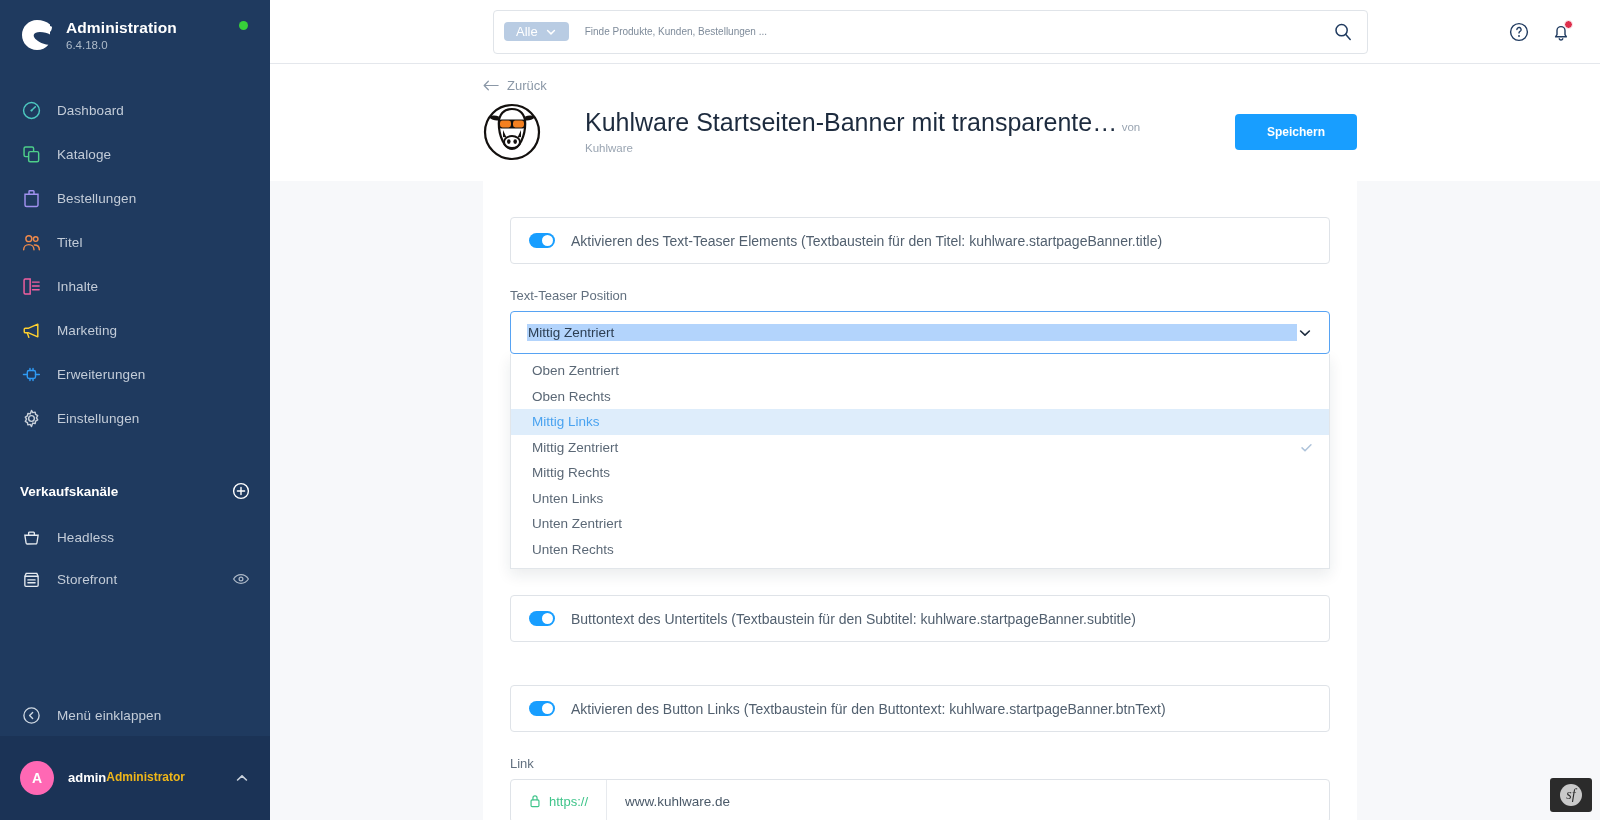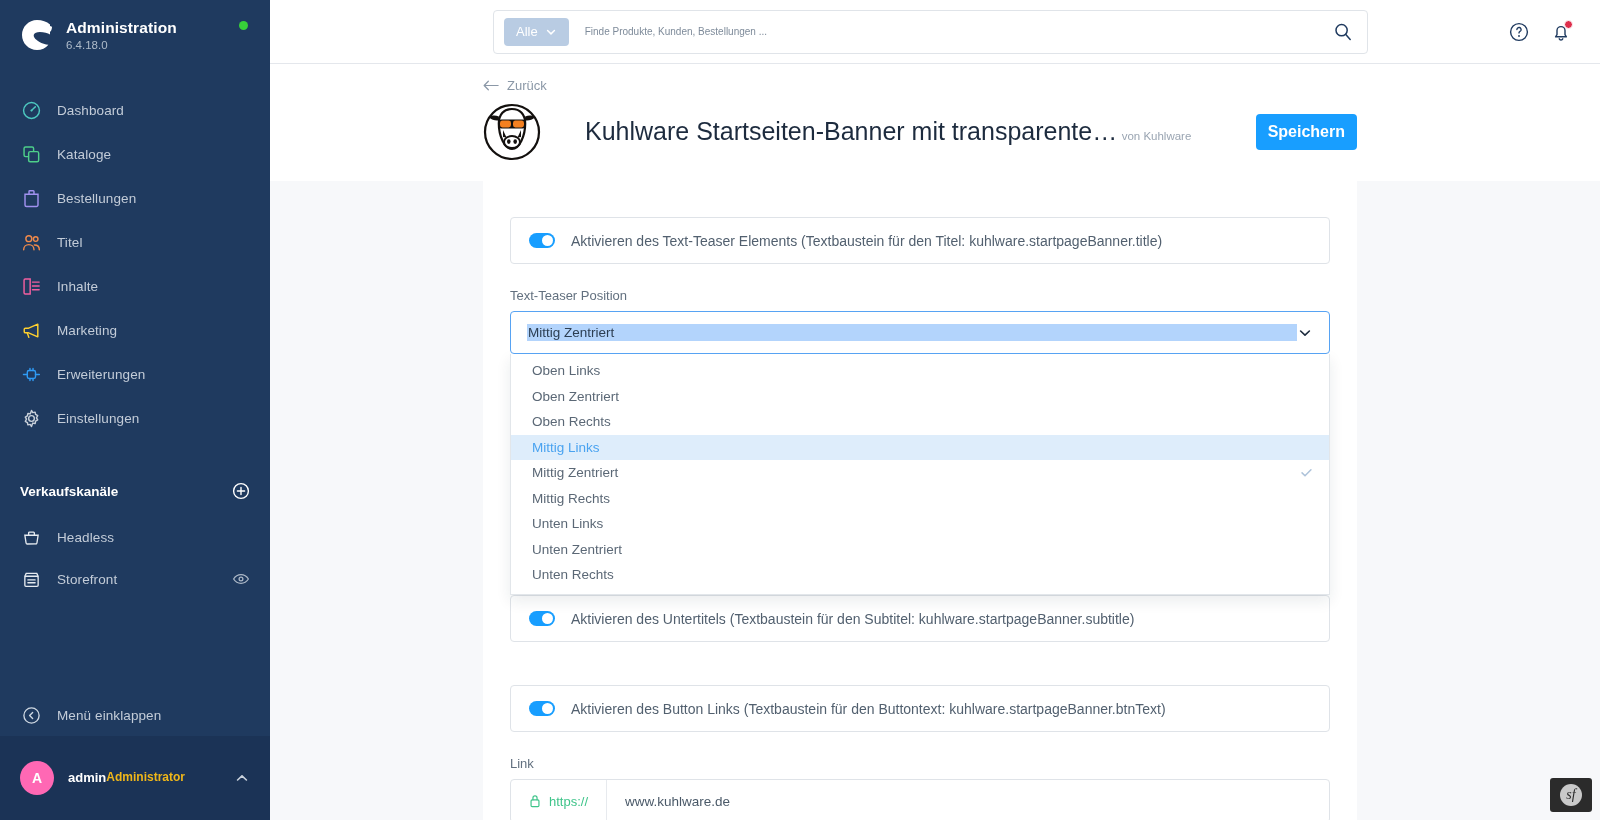--- a/index.html
+++ b/index.html
@@ -99,21 +99,21 @@
     width: 875px; margin-left: 223px;
     height: 44px;
     border: 1px solid #e0e4e9; border-radius: 4px;
     background: #fff;
     display: flex; align-items: center;
     padding: 0 14px 0 10px;
   }
   .search-scope {
     display: flex; align-items: center; gap: 7px;
     background: #b9cce3; color: #ffffff;
-    border-radius: 4px; height: 28px; padding: 0 12px;
+    border-radius: 4px; height: 19px; padding: 0 12px;
     font-size: 13px; cursor: pointer;
   }
   .search-input {
     flex: 1; border: 0; outline: 0;
     font-family: "Liberation Sans", sans-serif;
     font-size: 10px; color: #536craft; color: #58687a;
     padding-left: 16px; background: transparent;
   }
   .search-input::placeholder { color: #7e8b9a; }
   .search-btn { width: 20px; height: 20px; cursor: pointer; color: #1f3a5f; }
@@ -146,22 +146,22 @@
   }
   .head-texts { flex: 1; min-width: 0; }
   .head-title {
     font-size: 25px; color: #1d2b3e; font-weight: normal;
     line-height: 1.18; white-space: nowrap; overflow: hidden; text-overflow: ellipsis;
   }
   .head-sub { font-size: 11.5px; color: #9aa5b2; margin-top: 4px; }
   .save-btn {
     background: #189eff; color: #fff; border: 0; border-radius: 4px;
     font-family: "Liberation Sans", sans-serif;
-    font-size: 16px; font-weight: bold;
-    height: 36px; padding: 0 12px; cursor: pointer;
+    font-size: 12px; font-weight: bold;
+    height: 36px; padding: 0 32px; cursor: pointer;
     margin-left: 24px; flex: 0 0 auto;
   }
 
   
   .content-scroll { flex: 1; overflow: hidden; position: relative; }
   .card {
     position: absolute; left: 213px; top: 0;
     width: 874px; min-height: 640px;
     background: #ffffff;
     padding: 36px 27px 40px 27px;
@@ -510,23 +510,20 @@
               <span class="select-value">Mittig Zentriert</span>
               <span class="select-caret">
                 <svg viewBox="0 0 16 16" width="16" height="16" fill="none" stroke="#1d2b3e" stroke-width="1.6">
                   <path d="M3.6 6L8 10.2 12.4 6" stroke-linecap="round" stroke-linejoin="round"></path>
                 </svg>
               </span>
             </div>
 
             <div class="dropdown">
               <div class="dd-item">
-                <span>Oben Links</span>
-              </div>
-              <div class="dd-item">
                 <span>Oben Zentriert</span>
               </div>
               <div class="dd-item">
                 <span>Oben Rechts</span>
               </div>
               <div class="dd-item hover">
                 <span>Mittig Links</span>
               </div>
               <div class="dd-item">
                 <span>Mittig Zentriert</span>
@@ -549,21 +546,21 @@
                 <span>Unten Rechts</span>
               </div>
             </div>
           </div>
         </div>
 
         <div class="spacer-after-dd"></div>
 
         <div class="switch-box" style="margin-top:-2px;">
           <span class="toggle"></span>
-          <span class="switch-label">Aktivieren des Untertitels (Textbaustein für den Subtitel: kuhlware.startpageBanner.subtitle)</span>
+          <span class="switch-label">Buttontext des Untertitels (Textbaustein für den Subtitel: kuhlware.startpageBanner.subtitle)</span>
         </div>
 
         <div class="switch-box" style="margin-top:43px;">
           <span class="toggle"></span>
           <span class="switch-label">Aktivieren des Button Links (Textbaustein für den Buttontext: kuhlware.startpageBanner.btnText)</span>
         </div>
 
         <div class="link-field">
           <div class="field-label">Link</div>
           <div class="url-box">

